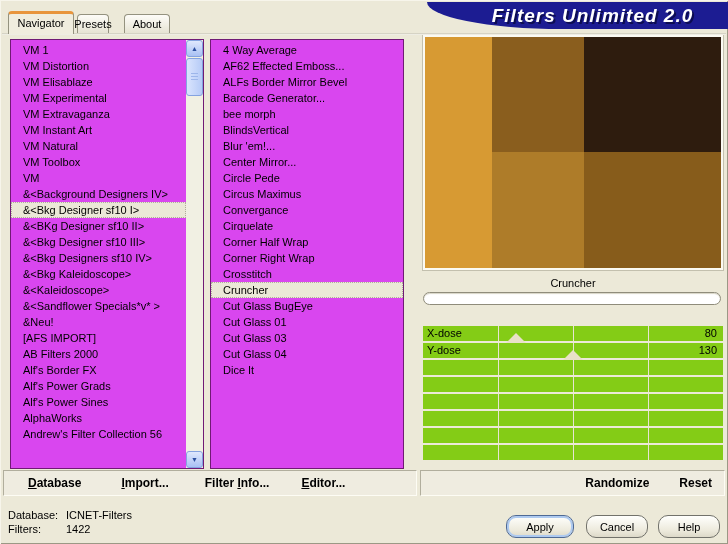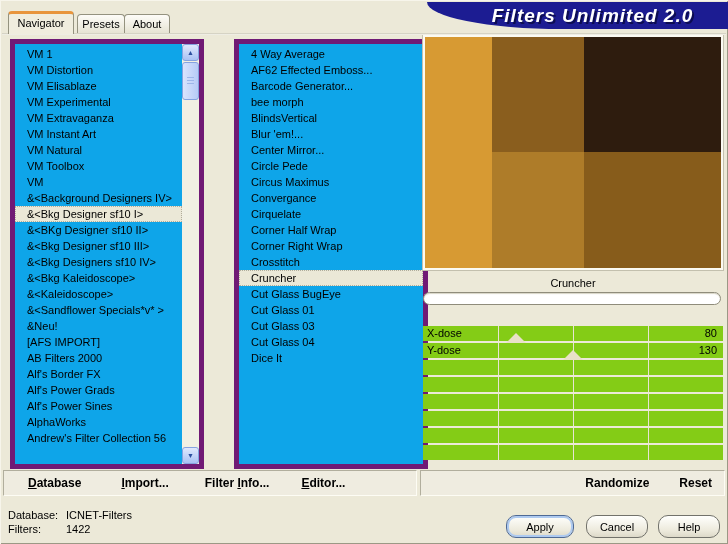--- a/index.html
+++ b/index.html
@@ -12,29 +12,29 @@
             border-bottom-left-radius:135px 27px; display:flex; align-items:center; justify-content:center; }
   .banner span { color:#fff; font-size:19px; font-weight:bold; font-style:italic; letter-spacing:1px;
                  text-shadow:2px 2px 0 rgba(0,0,30,.55); padding-left:30px; }
 
   
   .tab { position:absolute; border:1px solid #94927f; border-bottom:none; border-radius:4px 4px 0 0;
          display:flex; align-items:flex-start; justify-content:center; font-size:11px; color:#000; }
   .tab.active { left:8px; top:11px; width:66px; height:23px; background:#f0edde;
                 border-top:3px solid #e8953c; padding-top:3px; z-index:3; }
   .tab.inactive { top:14px; height:20px; background:linear-gradient(#fdfcf8,#e5e2d1); padding-top:3px; z-index:1; }
-  .tab.t1 { left:77px; width:48px; }
+  .tab.t1 { left:77px; width:32px; }
   .tab.t2 { left:124px; width:46px; }
   .tabline { position:absolute; left:2px; right:2px; top:33px; height:2px;
              background:linear-gradient(#c9c6b5,#fbfaf3); z-index:2; }
 
   
-  .listbox { position:absolute; top:39px; height:430px; background:#0ea5e9; border:5px solid #701a75; }
+  .listbox { position:absolute; top:39px; height:430px; background:#d946ef; border:1px solid #701a75; }
   .listbox.cat { left:10px; width:194px; }
-  .listbox.flt { left:234px; width:194px; }
+  .listbox.flt { left:210px; width:194px; }
   .items { position:absolute; left:0; top:0; right:0; bottom:0; overflow:hidden; padding-top:2px; }
   .listbox.cat .items { right:17px; }
   .li { height:16px; line-height:16px; font-size:11px; padding-left:12px; white-space:nowrap; color:#000; }
   .li.sel { background:#ebe8d7; outline:1px dotted #b0ad9b; outline-offset:-1px; }
 
   
   .vscroll { position:absolute; top:0; right:0; bottom:0; width:17px; background:#f1f0e3; }
   .sb { position:absolute; left:0; width:17px; height:17px; border:1px solid #85a3e0; border-radius:3px;
         background:linear-gradient(#dfe8fd,#a9c1f4); color:#2c4fa0; font-size:7px; text-align:center; line-height:15px; }
   .sb.up { top:0; } .sb.down { bottom:0; }
@@ -152,20 +152,21 @@
       <div class="sb up">▲</div>
       <div class="thumb"></div>
       <div class="sb down">▼</div>
     </div>
   </div>
 
   <div class="listbox flt">
     <div class="items" id="fltItems">
         <div class="li">4 Way Average</div>
         <div class="li">AF62 Effected Emboss...</div>
+        <div class="li">ALFs Border Mirror Bevel</div>
         <div class="li">Barcode Generator...</div>
         <div class="li">bee morph</div>
         <div class="li">BlindsVertical</div>
         <div class="li">Blur 'em!...</div>
         <div class="li">Center Mirror...</div>
         <div class="li">Circle Pede</div>
         <div class="li">Circus Maximus</div>
         <div class="li">Convergance</div>
         <div class="li">Cirquelate</div>
         <div class="li">Corner Half Wrap</div>

